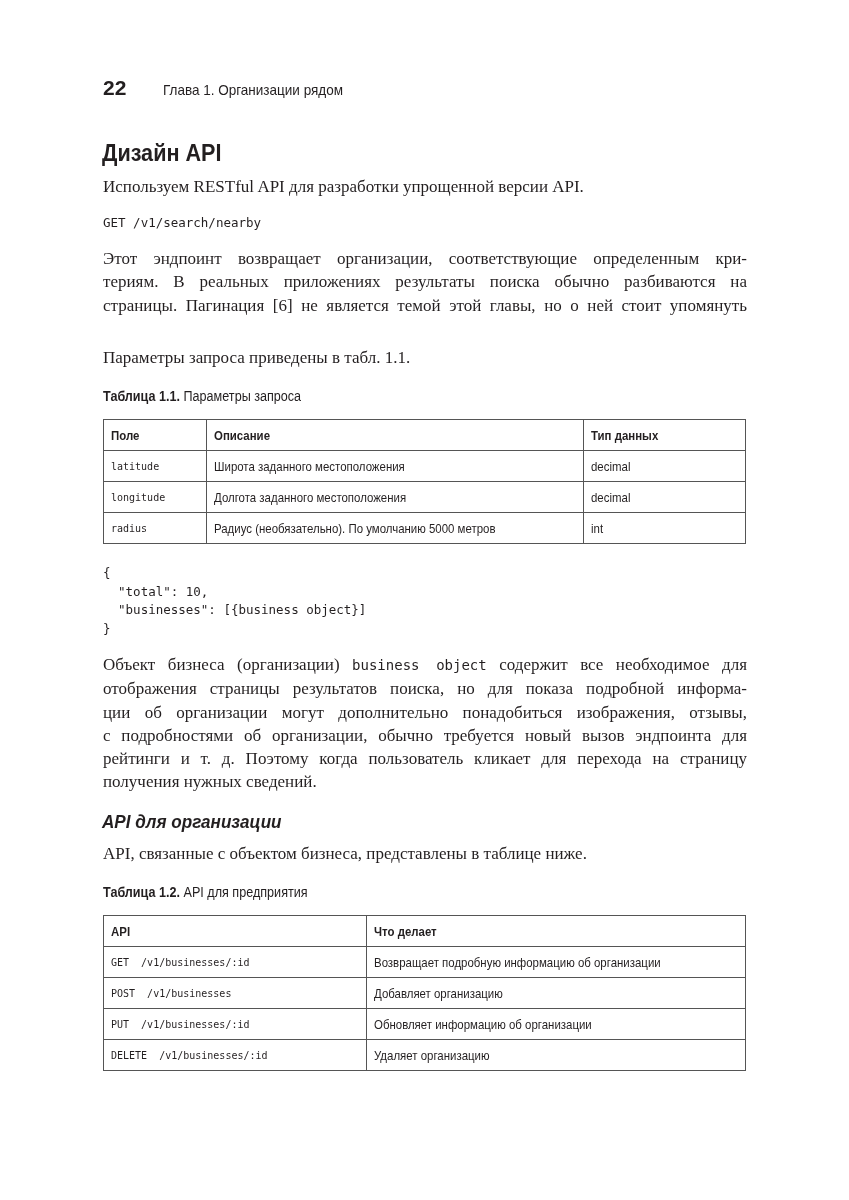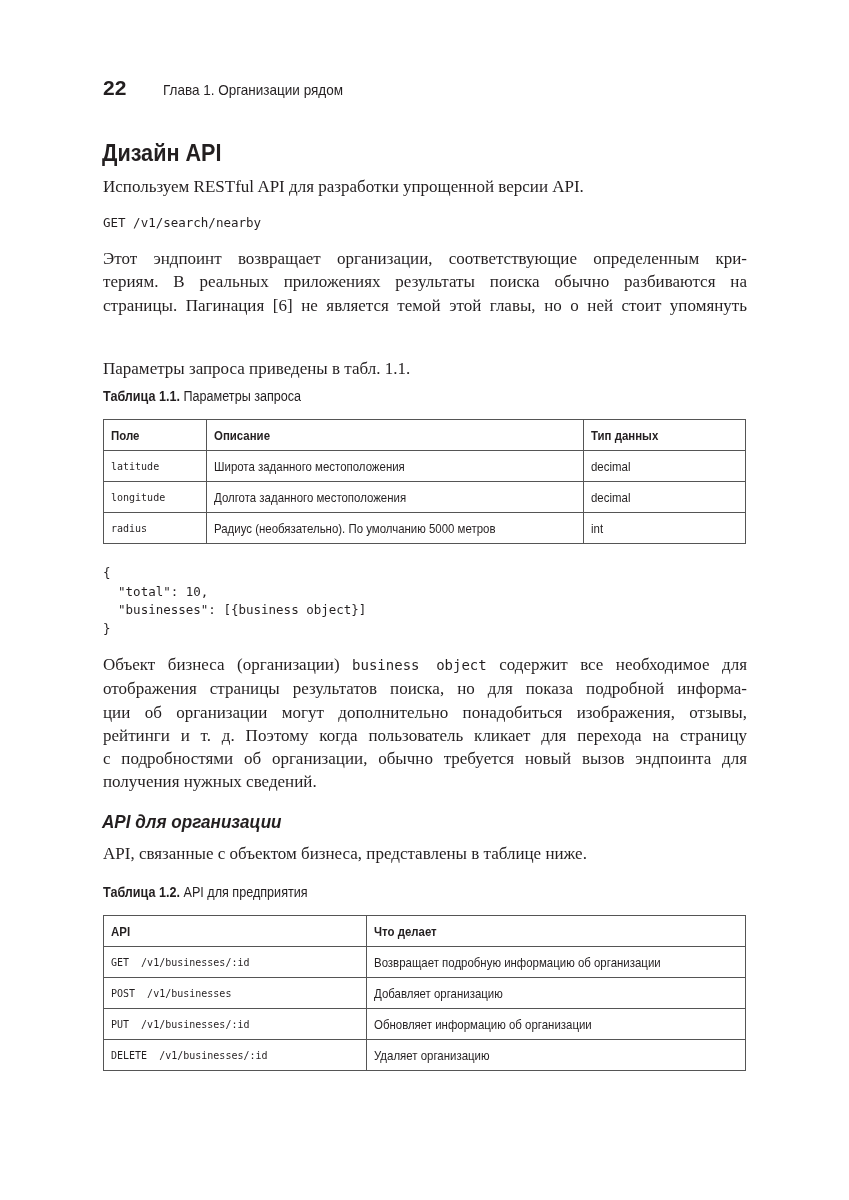--- a/index.html
+++ b/index.html
@@ -45,21 +45,21 @@
   <div class="para single" style="top:175px;">Используем RESTful API для разработки упрощенной версии API.</div>
 
   <div class="code" style="top:214px;">GET /v1/search/nearby</div>
 
   <div class="para" style="top:247px;">
     <span class="line">Этот эндпоинт возвращает организации, соответствующие определенным кри-</span>
     <span class="line">териям. В реальных приложениях результаты поиска обычно разбиваются на</span>
     <span class="line">страницы. Пагинация [6] не является темой этой главы, но о ней стоит упомянуть</span>
   </div>
 
-  <div class="para single" style="top:357px;">Параметры запроса приведены в табл. 1.1.</div>
+  <div class="para single" style="top:346px;">Параметры запроса приведены в табл. 1.1.</div>
 
   <div class="caption" style="top:388px;">
     <b>Таблица 1.1.</b>
     <span>Параметры запроса</span>
   </div>
 
   <table class="t" style="top:419px;">
     <colgroup>
         <col style="width:103px">
         <col style="width:378px">
@@ -88,22 +88,22 @@
     </tr>
   </tbody>
     </table>
 
   <div class="code" style="top:564px;"><div>{</div><div>  "total": 10,</div><div>  "businesses": [{business object}]</div><div>}</div></div>
 
   <div class="para" style="top:653px;">
     <span class="line"><span>Объект бизнеса (организации) </span><span class="inline-code">business object</span><span> содержит все необходимое для</span></span>
     <span class="line">отображения страницы результатов поиска, но для показа подробной информа-</span>
     <span class="line">ции об организации могут дополнительно понадобиться изображения, отзывы,</span>
+    <span class="line">с подробностями об организации, обычно требуется новый вызов эндпоинта для</span>
     <span class="line">рейтинги и т. д. Поэтому когда пользователь кликает для перехода на страницу</span>
-    <span class="line">с подробностями об организации, обычно требуется новый вызов эндпоинта для</span>
     <span class="line last">получения нужных сведений.</span>
   </div>
 
   <div class="h2">API для организации</div>
 
   <div class="para single" style="top:842px;">API, связанные с объектом бизнеса, представлены в таблице ниже.</div>
 
   <div class="caption" style="top:884px;">
     <b>Таблица 1.2.</b>
     <span>API для предприятия</span>

